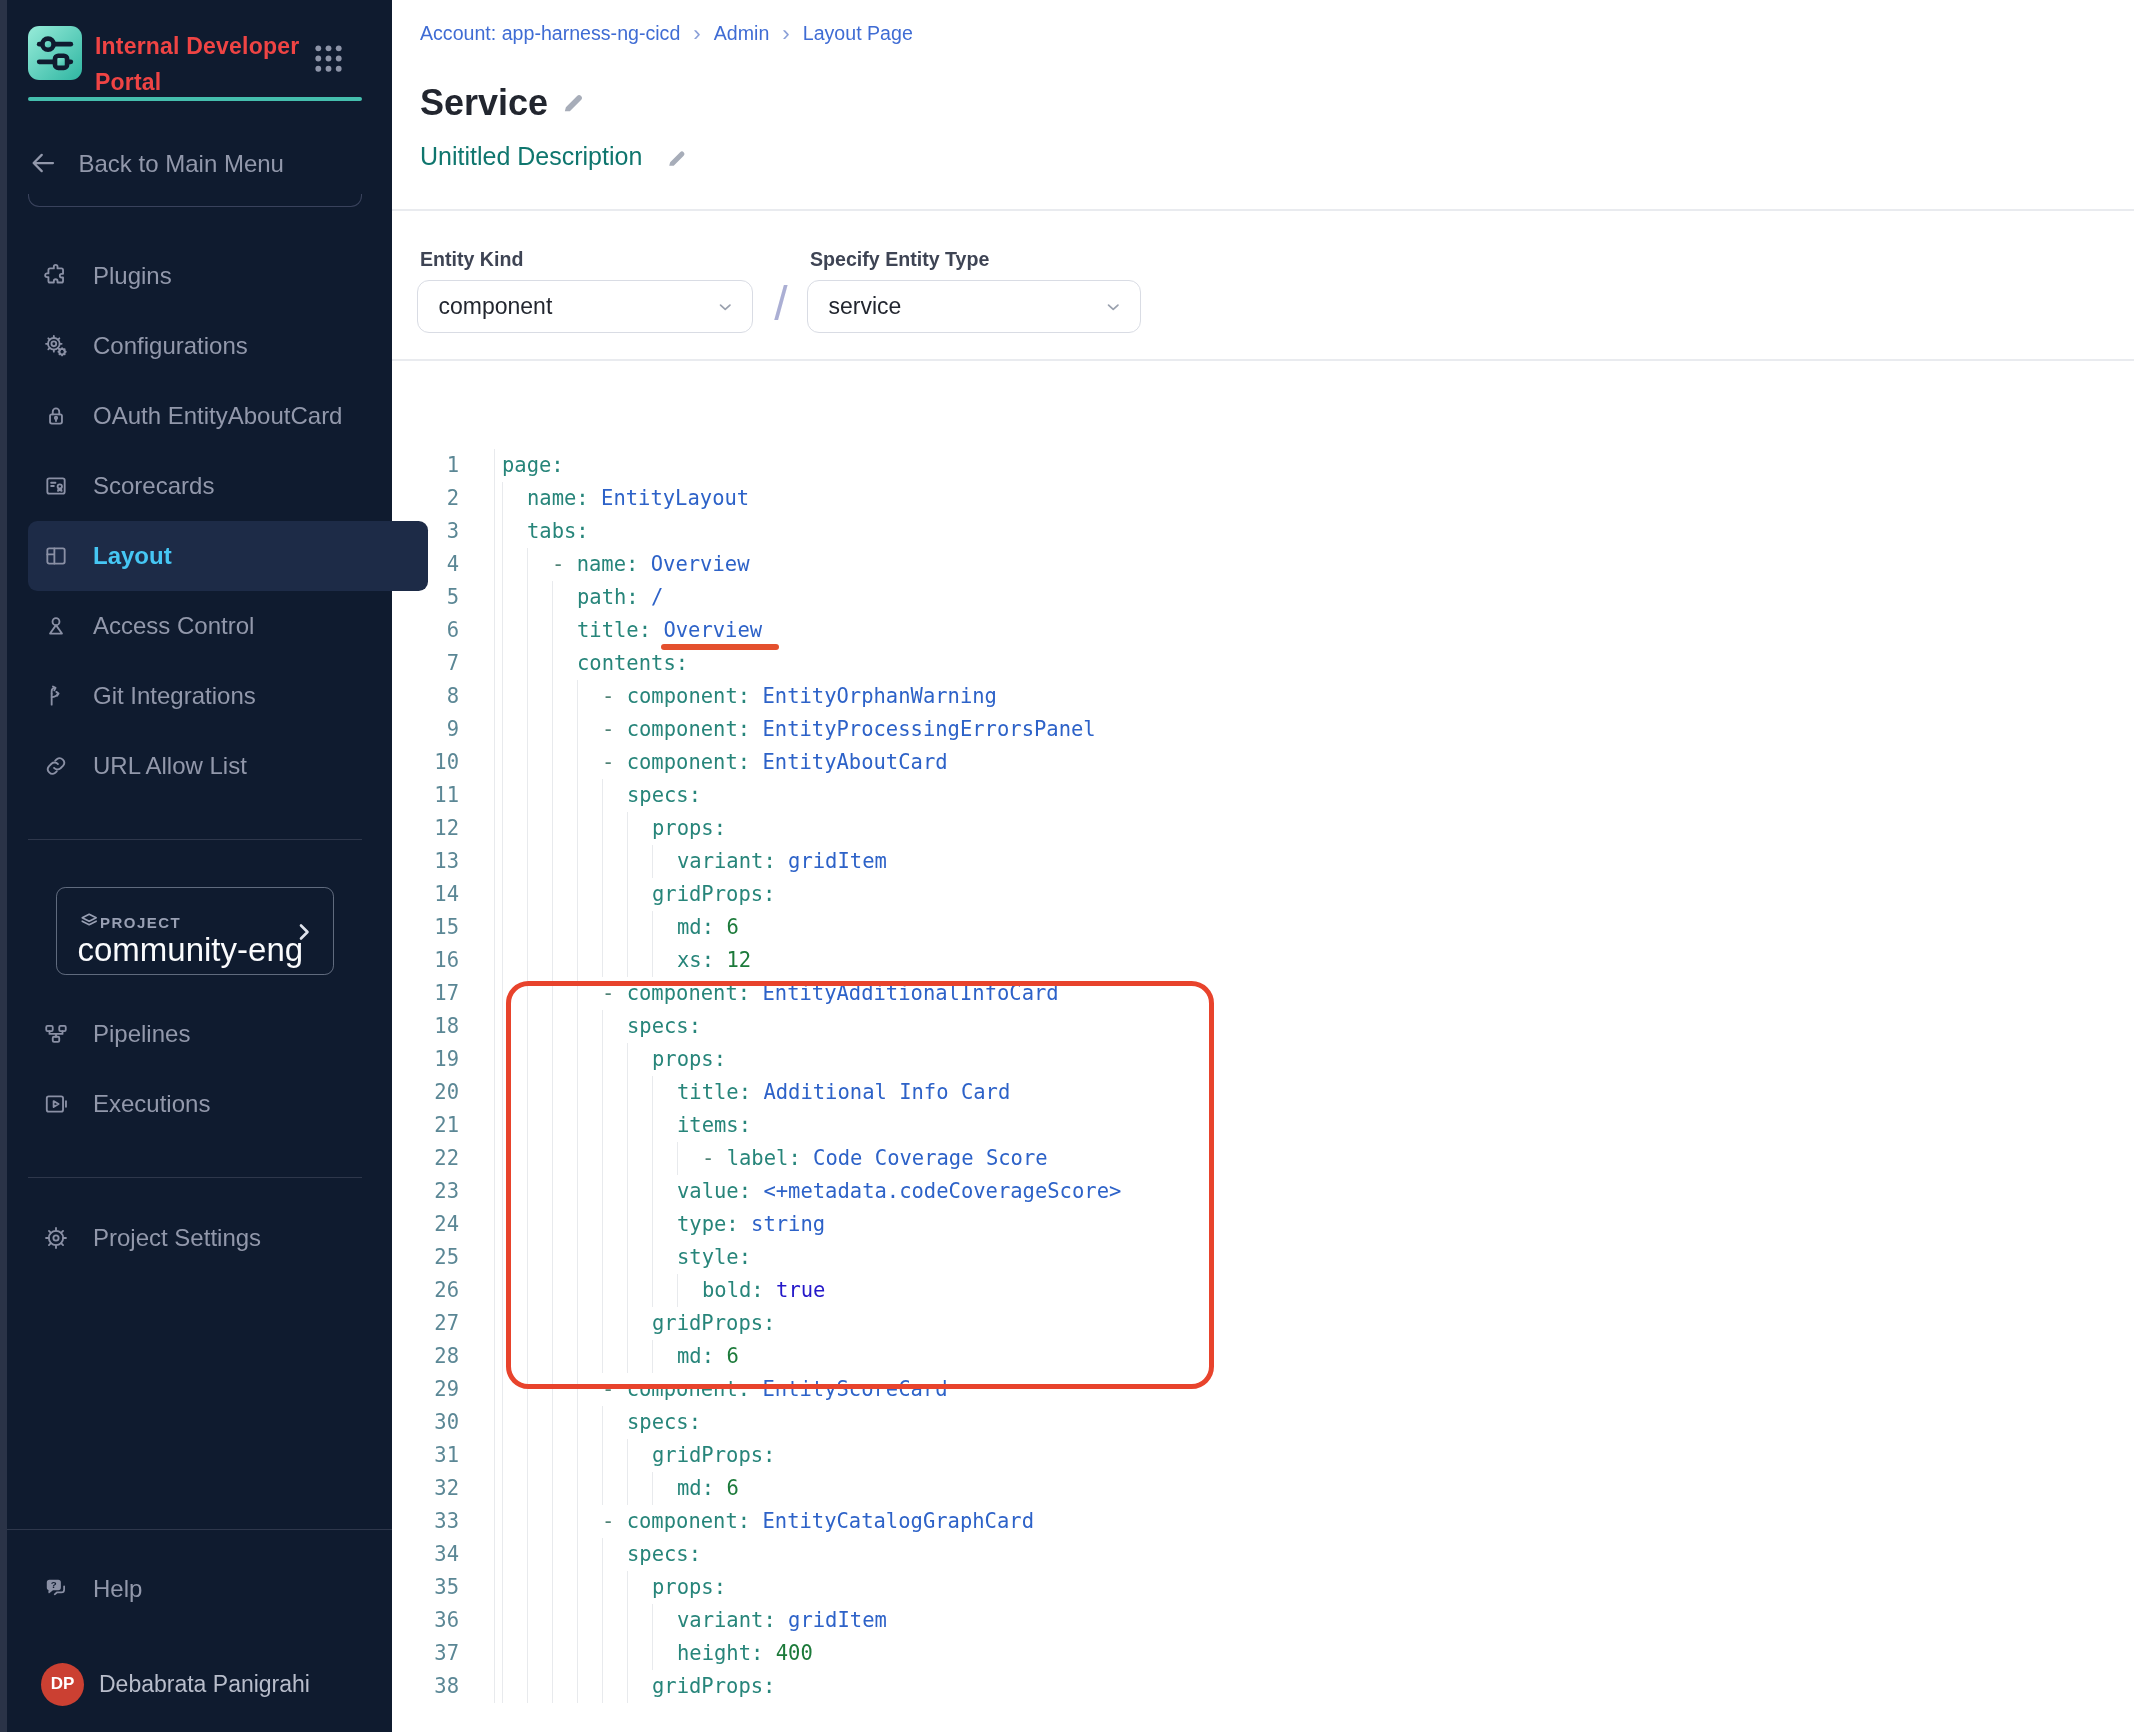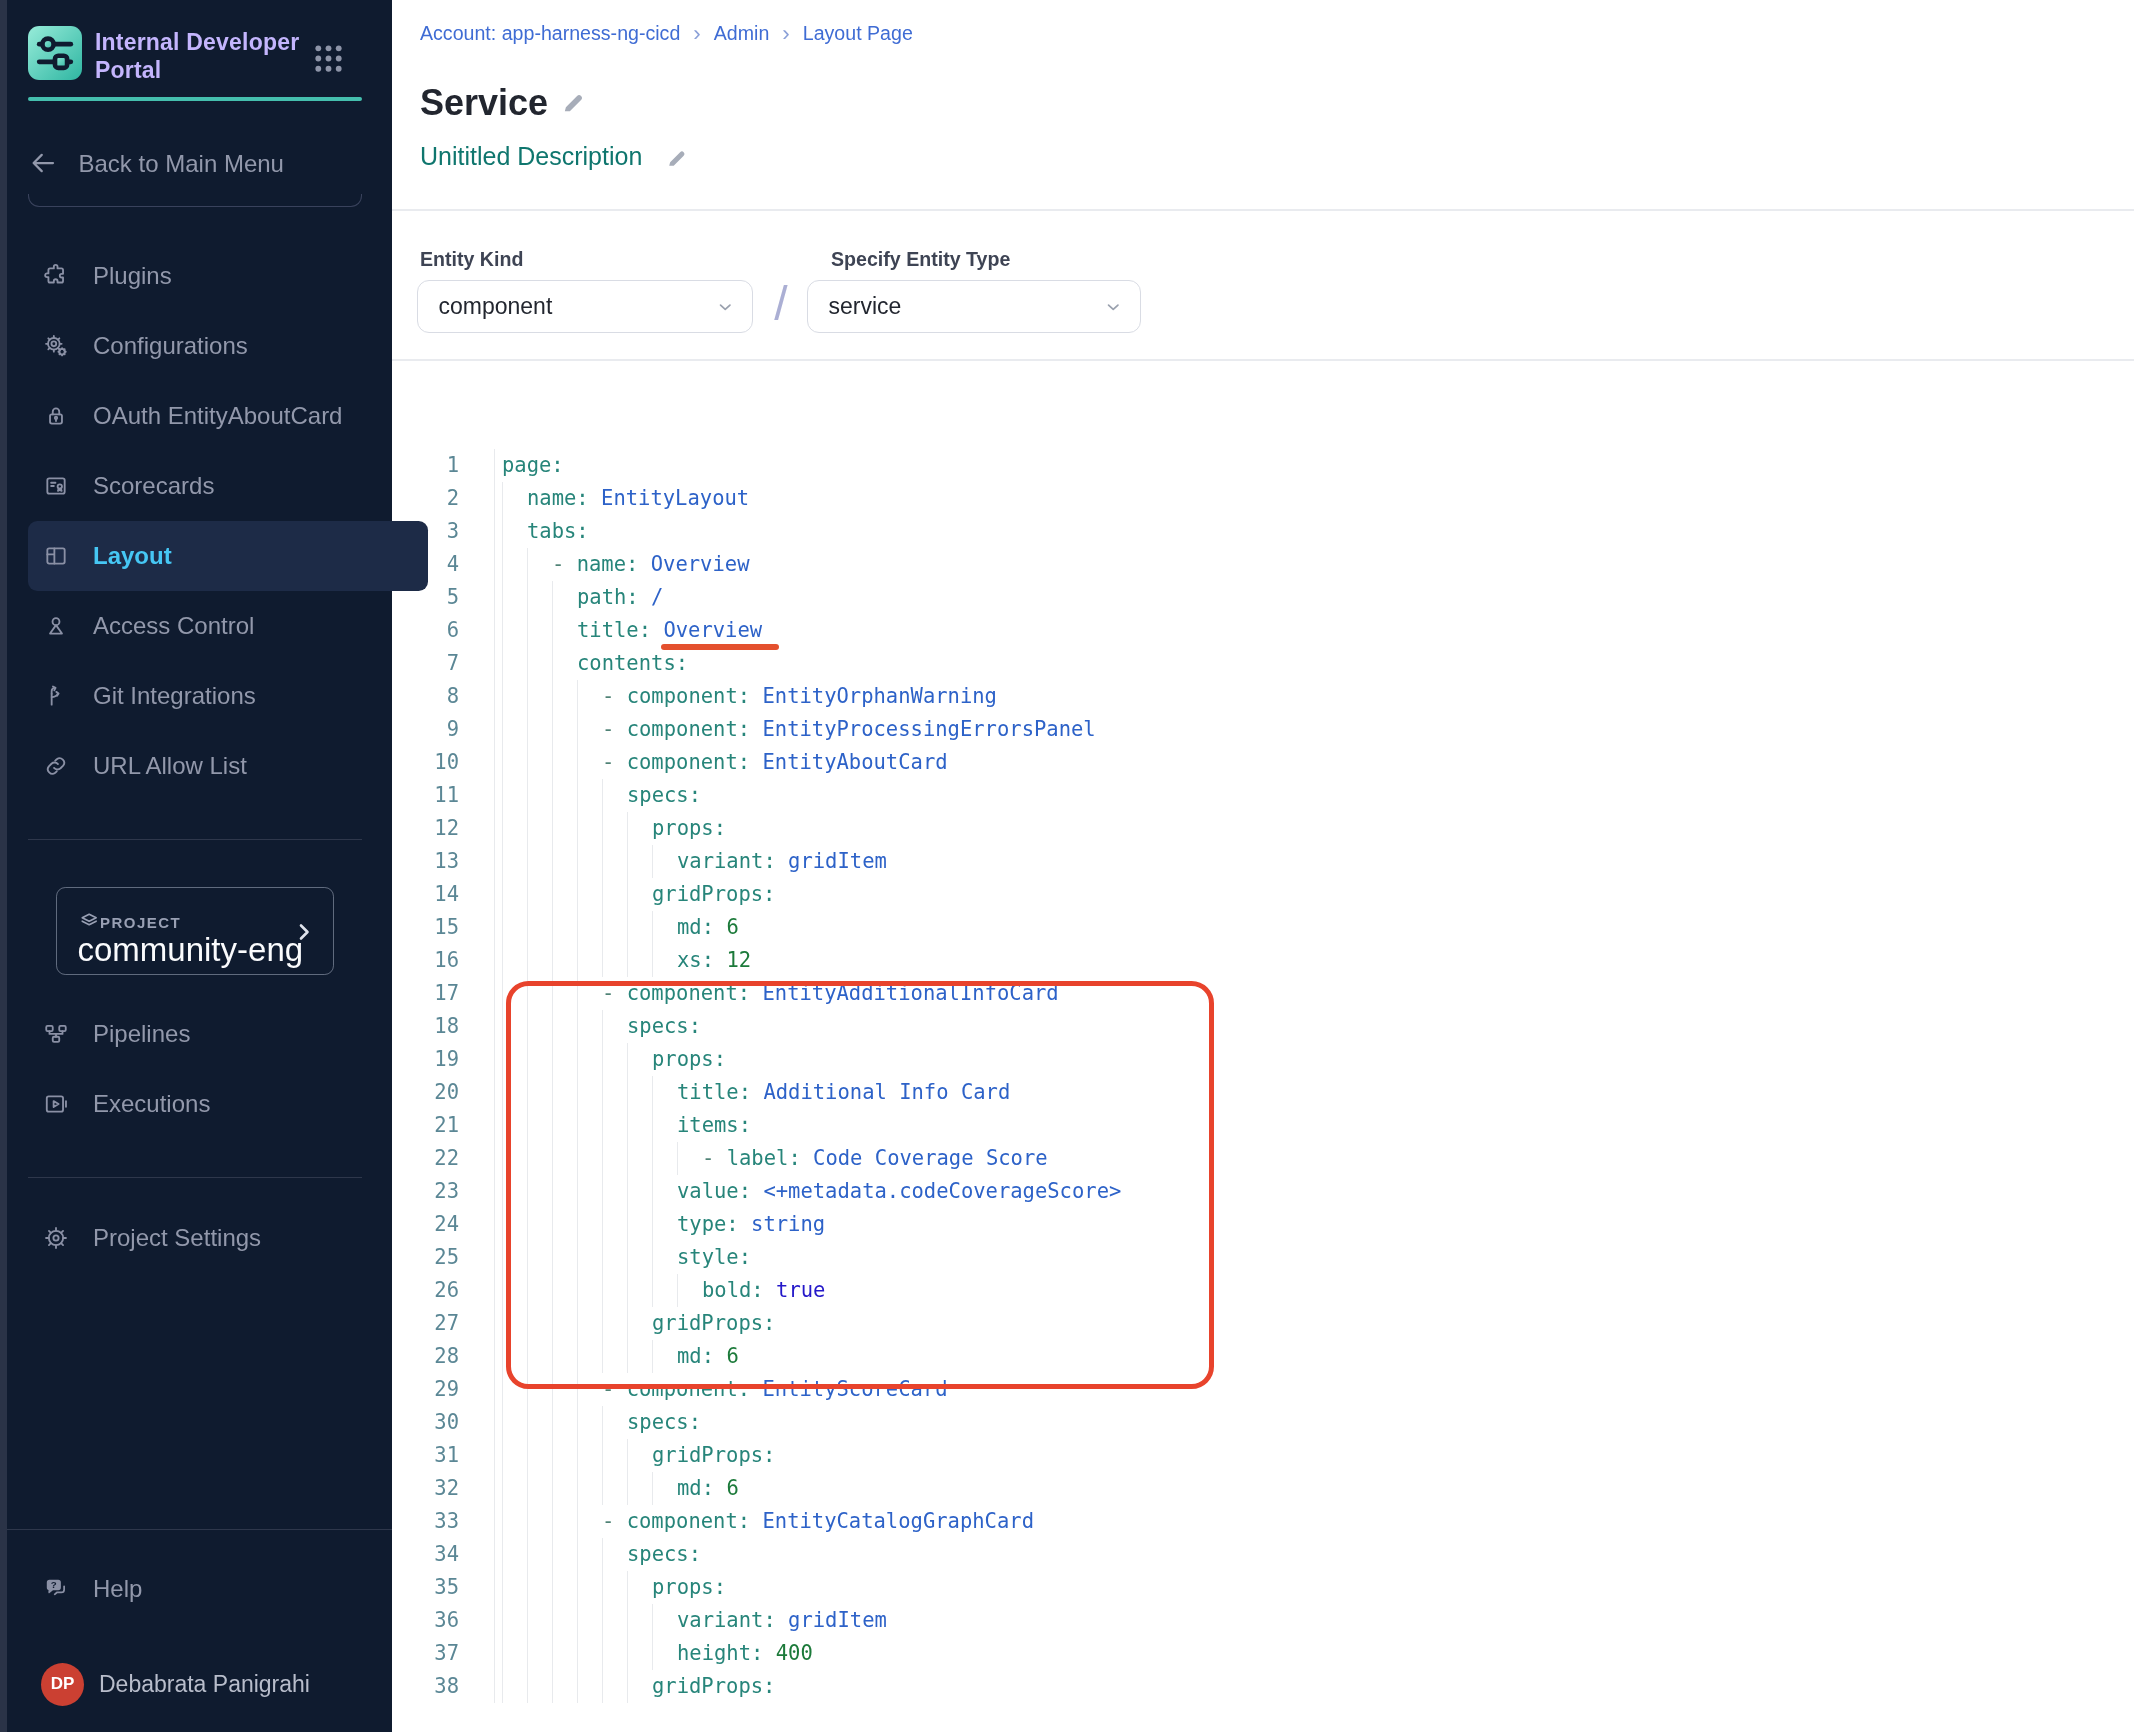--- a/index.html
+++ b/index.html
@@ -3,22 +3,22 @@
 <meta charset="utf-8">
 <style>
   html,body{margin:0;padding:0;background:#fff;}
   #app{position:relative;width:2135px;height:1732px;background:#fff;overflow:hidden;
        font-family:"Liberation Sans",sans-serif;}
 
   
   .sidebar{position:absolute;left:0;top:0;width:392px;height:100%;background:var(--sidebar-bg);}
   .edge-strip{position:absolute;left:0;top:0;width:6.5px;height:100%;background:#2a3347;z-index:6;}
   .logo-box{position:absolute;left:28px;top:26px;width:54px;height:54px;}
-  .logo-title{position:absolute;left:95px;top:28px;width:219px;color:#c4b5fd;font-size:23px;
-              font-weight:bold;line-height:28px;letter-spacing:0.2px;}
+  .logo-title{position:absolute;left:95px;top:28px;width:219px;color:#ef4444;font-size:23px;
+              font-weight:bold;line-height:36px;letter-spacing:0.2px;}
   .grid-icon{position:absolute;left:311px;top:41px;width:35px;height:35px;color:#8d94a8;cursor:pointer;}
   .teal-rule{position:absolute;left:28px;top:97px;width:334px;height:3.7px;background:var(--accent-teal);border-radius:1.9px;}
   .back-row{position:absolute;left:28px;top:138px;width:334px;height:52px;display:flex;align-items:center;
             gap:20.5px;color:#9298ab;cursor:pointer;}
   .back-row svg{width:30px;height:30px;flex:none;}
   .back-label{font-size:24px;}
   .back-border{position:absolute;left:28px;top:194px;width:334px;height:13px;box-sizing:border-box;
                border-bottom:0.9px solid #39425c;border-left:0.9px solid #39425c;border-right:0.9px solid #39425c;
                border-radius:0 0 11.2px 11.2px;}
   .nav{position:absolute;left:0;width:456px;}
@@ -50,21 +50,21 @@
   .crumb{cursor:pointer;}
   .crumb-sep{color:#8ba0d8;font-size:22.4px;line-height:19.6px;}
   .page-title{position:absolute;left:420px;top:82px;font-size:36px;font-weight:bold;color:#22262f;}
   .page-desc{position:absolute;left:420px;top:142px;font-size:25px;color:#0f766e;}
   .pencil{color:#a7adb9;cursor:pointer;position:absolute;}
   #pencil-title{left:559px;top:89px;width:28px;height:28px;}
   #pencil-desc{left:664px;top:146px;width:25px;height:25px;}
   .hdiv{position:absolute;left:392px;right:0;height:1.9px;background:var(--content-divider);}
   #hdiv1{top:209px;} #hdiv2{top:359px;}
   .fld-label{position:absolute;top:248px;font-size:19.6px;font-weight:bold;color:#3e4454;}
-  #lbl-kind{left:420px;} #lbl-type{left:831px;}
+  #lbl-kind{left:420px;} #lbl-type{left:810px;}
   .select{position:absolute;top:280px;height:53px;border:1.9px solid #d9dce4;border-radius:12px;background:#fff;
           box-sizing:border-box;display:flex;align-items:center;justify-content:space-between;
           padding:0 17px 0 20.5px;font-size:23px;color:#22262f;cursor:pointer;}
   #sel-kind{left:417px;width:336px;} #sel-type{left:807px;width:334px;}
   .select .chev{width:20.5px;height:20.5px;color:#9aa1ae;flex:none;}
   .slash{position:absolute;left:764px;top:274px;width:34px;height:60px;font-size:48px;color:#abafd4;
          text-align:center;line-height:60px;}
 
   
   #code{position:absolute;left:392px;top:449px;width:1743px;}

